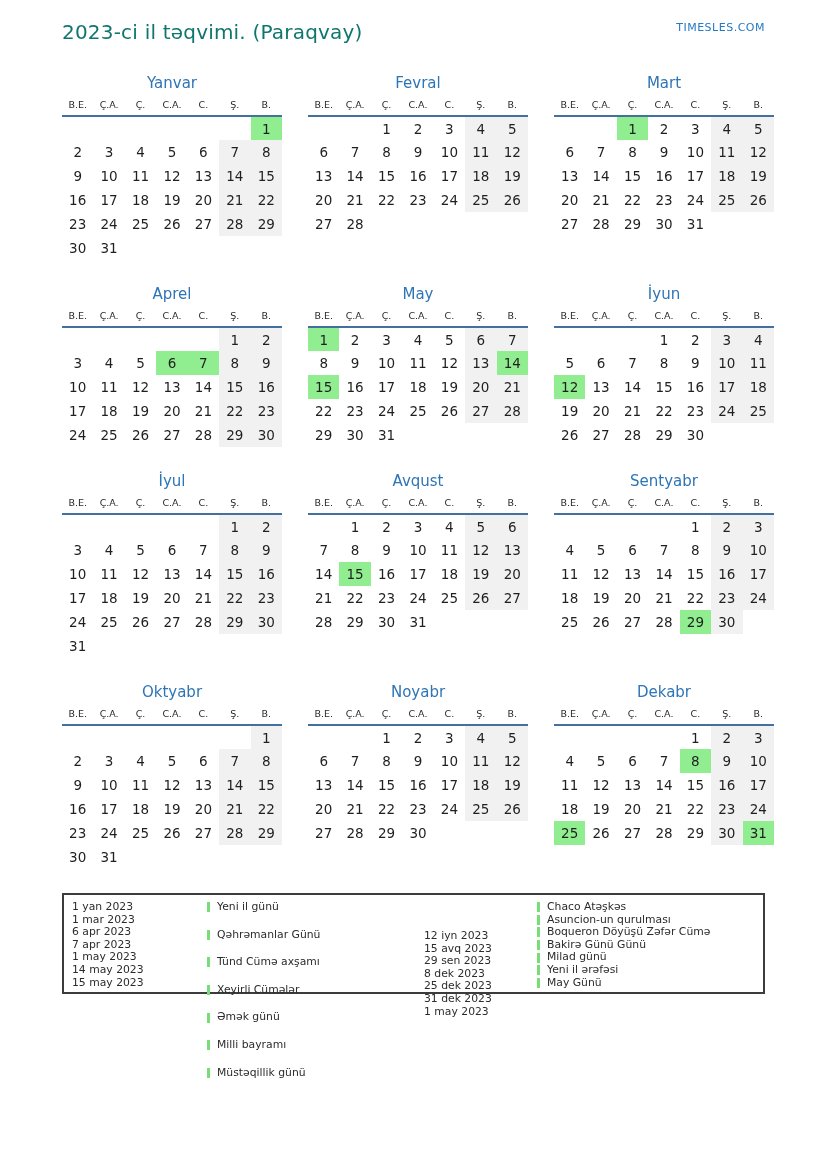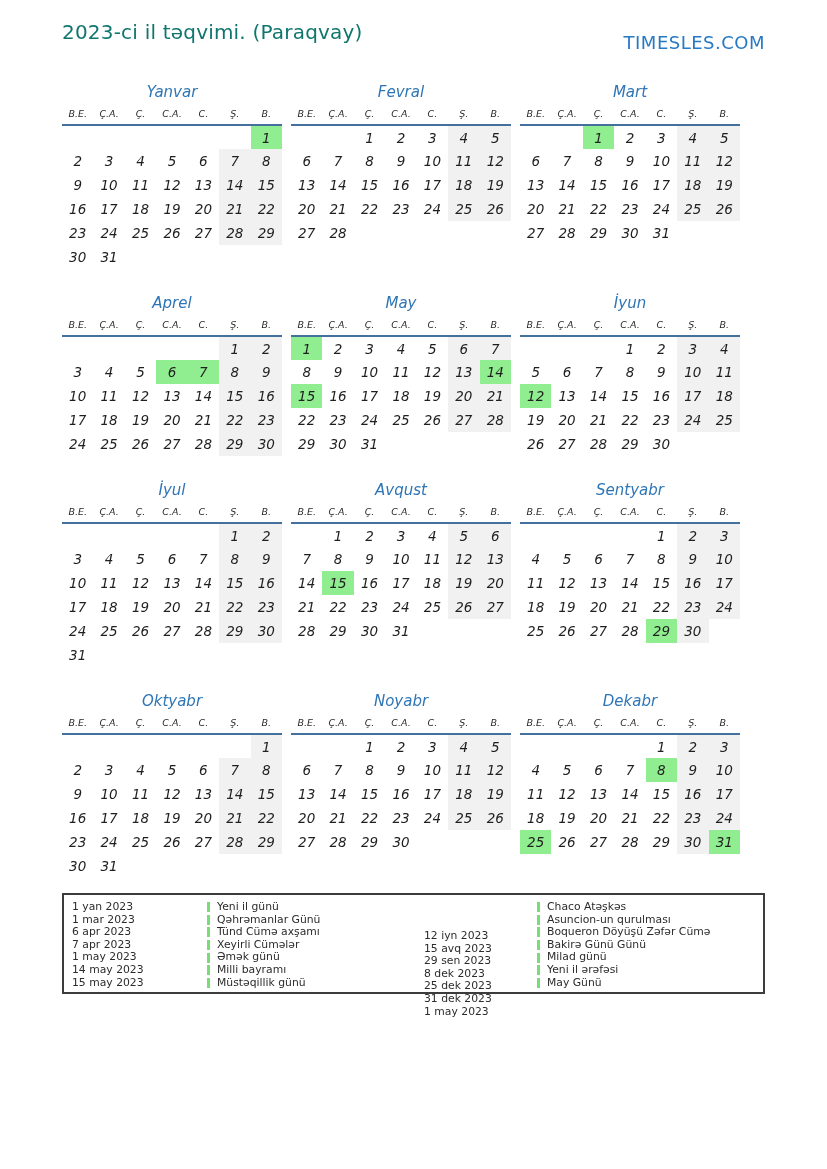--- a/index.html
+++ b/index.html
@@ -18,29 +18,28 @@
     color:var(--ink);position:relative;overflow:hidden;
   }
   .page-header{
     display:flex;justify-content:space-between;align-items:flex-start;
     padding:20px 62px 0 62px;
   }
   .page-title{
     font-size:20px;color:#0f766e;font-weight:400;letter-spacing:0.2px;
   }
   .site-link{
-    font-size:18px;color:var(--site-blue);text-decoration:none;
-    letter-spacing:0.5px;margin-top:12px;
+    font-size:11px;color:var(--site-blue);text-decoration:none;
+    letter-spacing:0.5px;margin-top:1px;
   }
   .months-grid{
     margin:30px 62px 0 62px;
     display:grid;
     grid-template-columns:repeat(3,220px);
-    column-gap:9px;
-    font-style:italic;
+    column-gap:26px;
   }
   .month{margin-bottom:25px;}
   .month-title{
     text-align:center;color:var(--month-blue);font-size:15px;
     margin-bottom:7px;cursor:pointer;
   }
   table.cal{border-collapse:collapse;width:220px;table-layout:fixed;}
   table.cal th{
     font-size:9.5px;font-weight:400;color:#2b2b2b;text-align:center;
     padding:0 0 5px 0;
@@ -54,21 +53,21 @@
   td.holiday{background:var(--green);}
   .legend-box{
     position:absolute;left:62px;top:893px;width:703px;height:101px;
     border:2px solid #3c3c3c;background:#ffffff;
     padding:6px 8px 20px 8px;
   }
   .legend-cols{display:flex;}
   .legend-group{display:flex;}
   .lg-dates{width:135px;display:flex;flex-direction:column;}
   .lg-names{display:flex;flex-direction:column;}
-  .legend-group.left .lg-names{width:215px;}
+  .legend-group.left .lg-names{width:215px;gap:15px;}
   .legend-group.right .lg-dates{width:113px;margin-top:29px;}
   .legend-group.right{margin-left:2px;}
   .legend-cell{
     font-size:10.8px;line-height:12.6px;color:#2b2b2b;white-space:nowrap;
   }
   .legend-name{display:flex;align-items:center;}
   .hbar{
     display:inline-block;width:3px;height:10px;background:#77dd77;
     margin-right:7px;flex:0 0 auto;
   }

